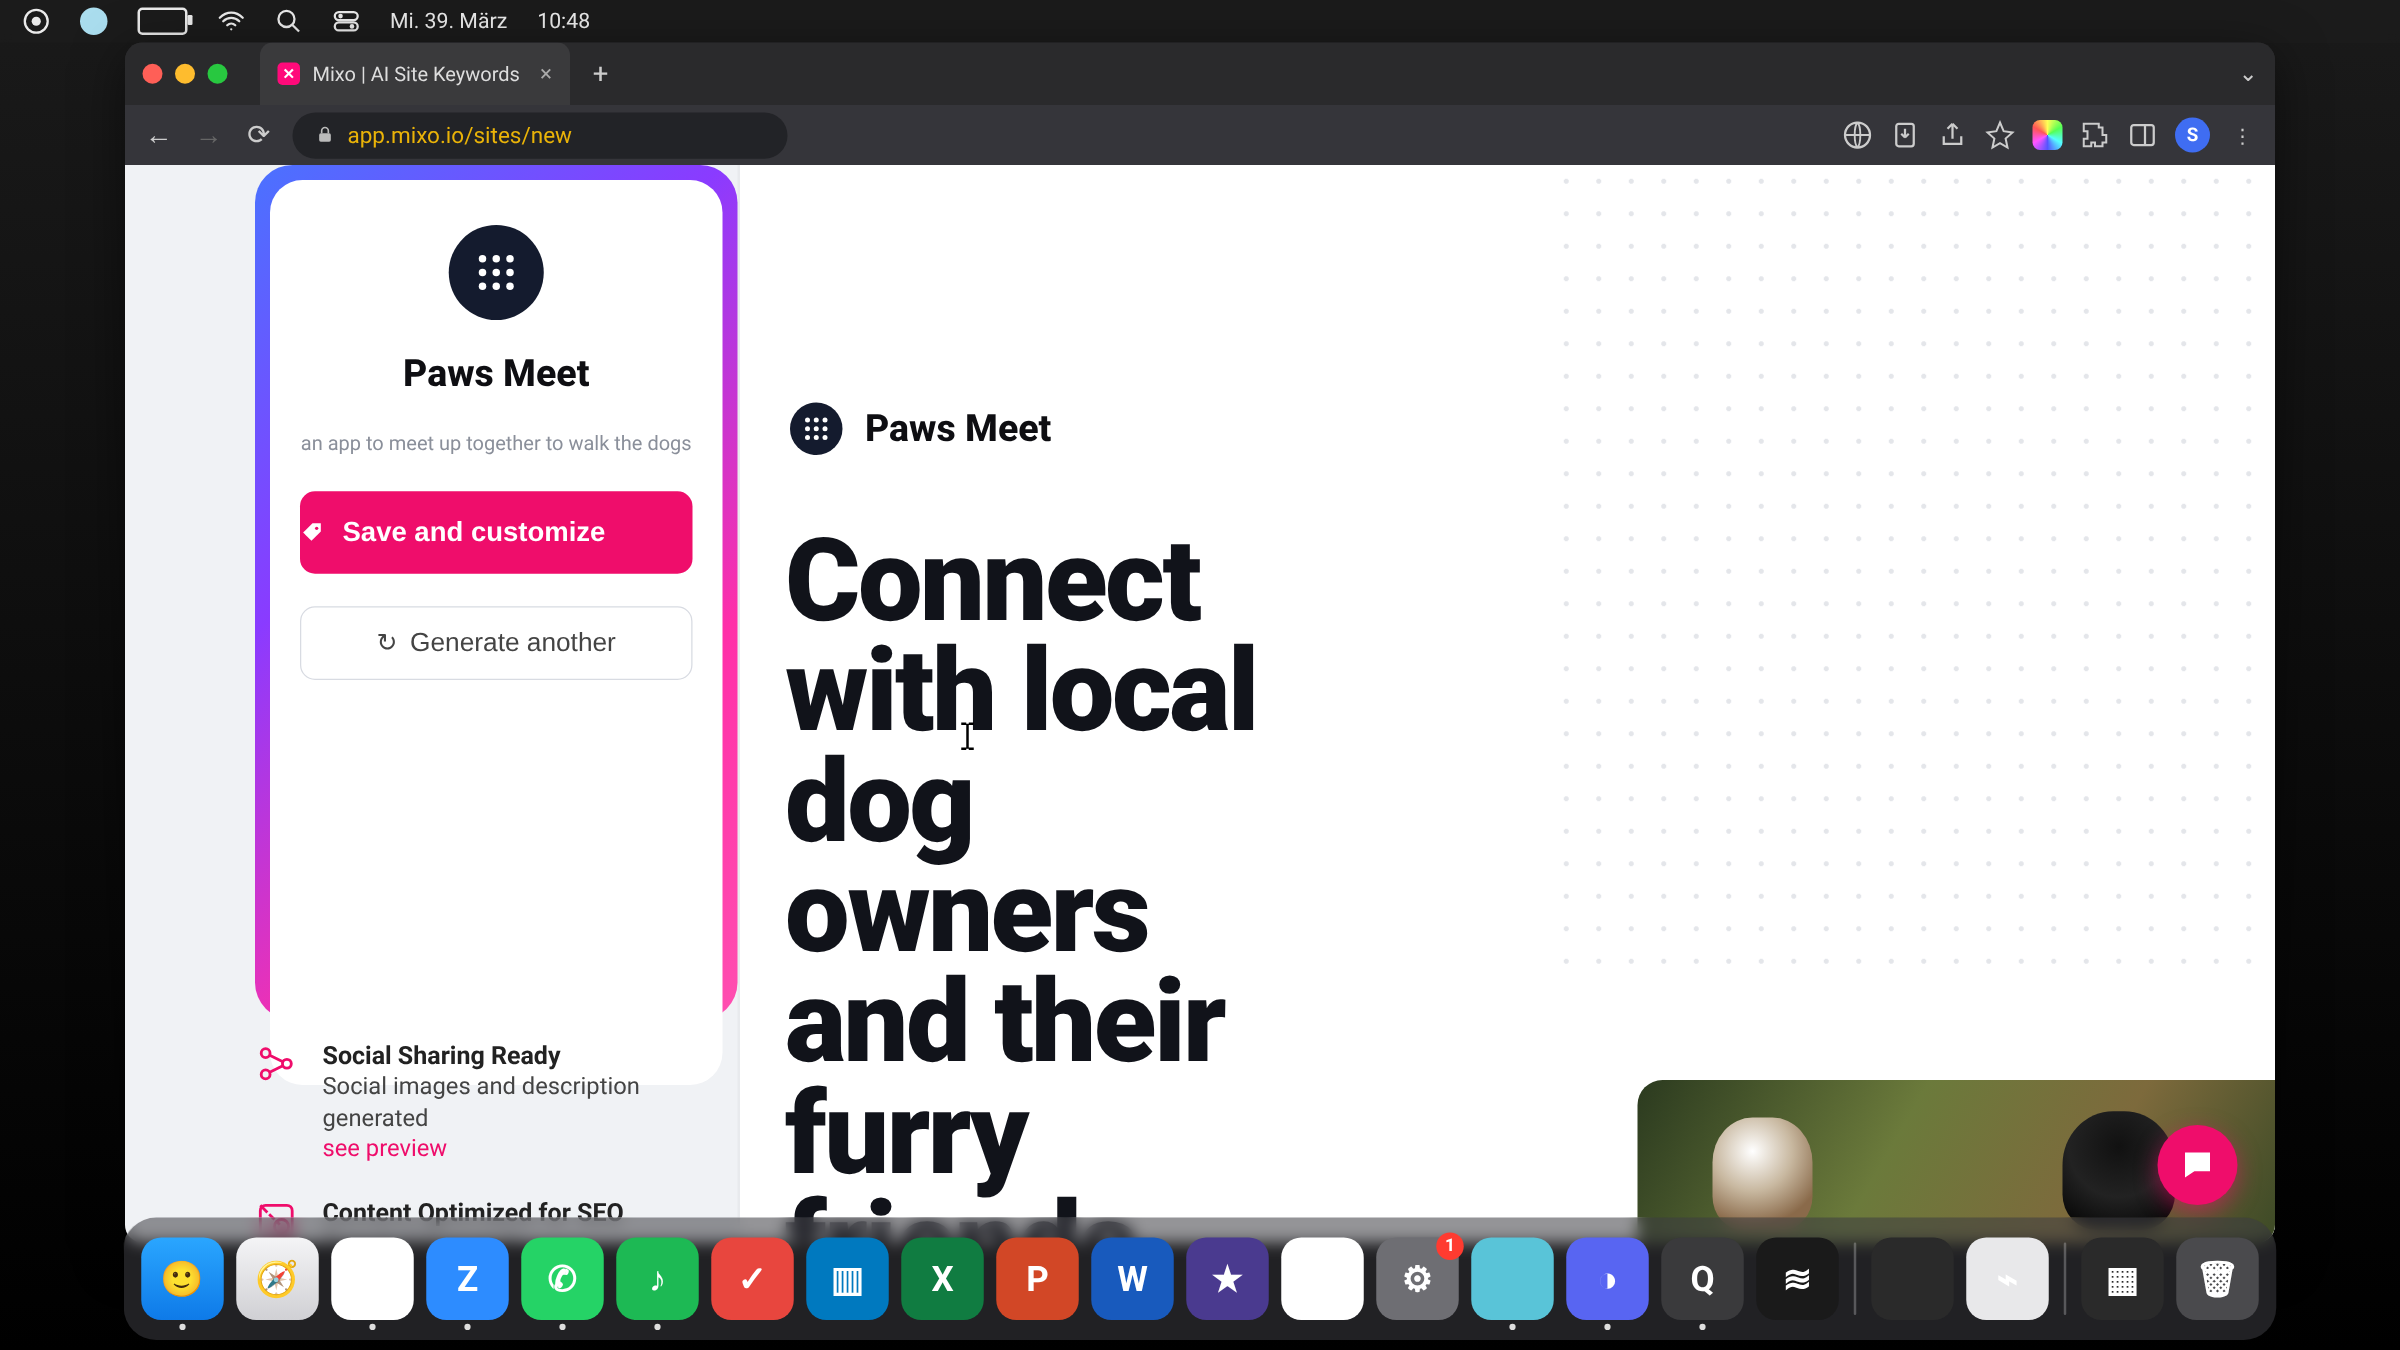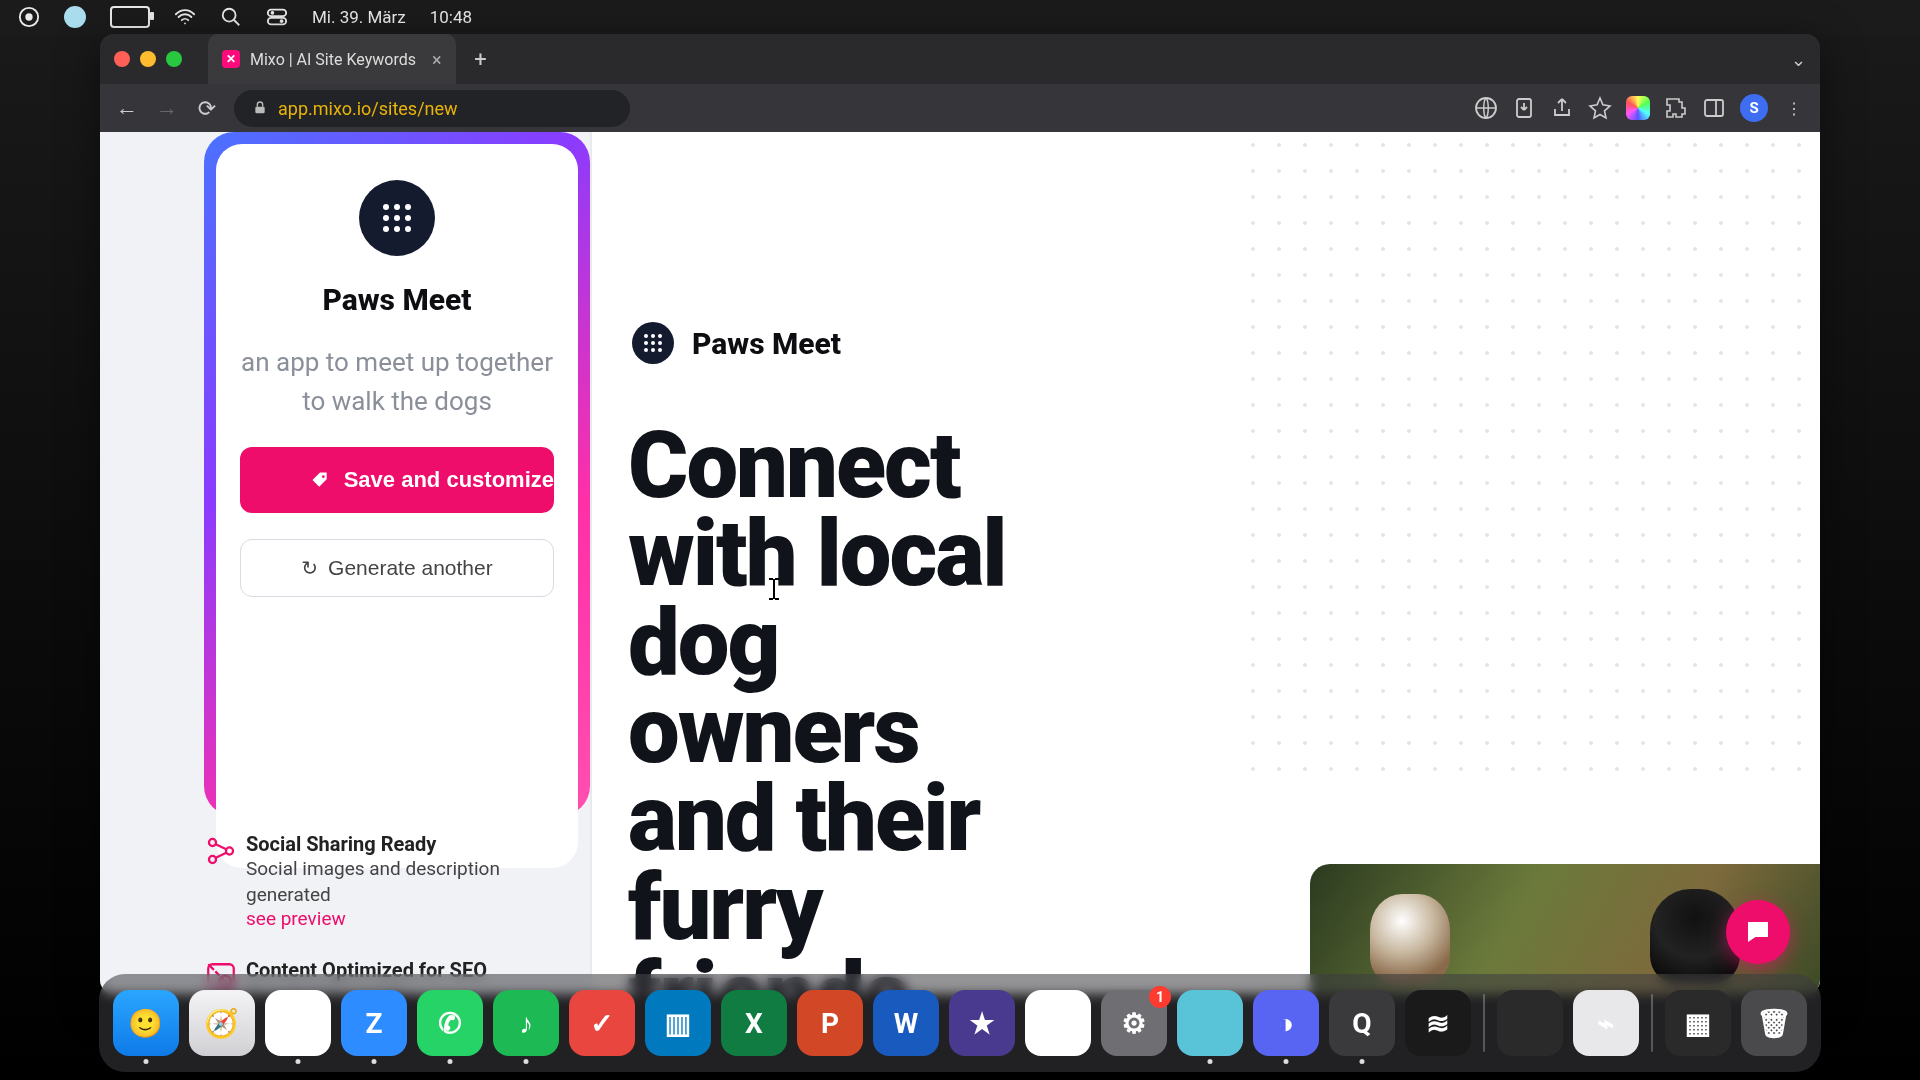--- a/index.html
+++ b/index.html
@@ -46,27 +46,27 @@
   .viewport{position:relative;width:100%;height:862px;background:var(--viewport-bg);color:var(--ink);overflow:hidden}
   .content{position:relative;width:100%;height:100%}
   
   .gradient-card{position:absolute;left:104px;top:0;width:362px;height:660px;border-radius:30px;padding:12px;background:linear-gradient(135deg,#4a72ff 0%,#8a3bff 35%,#ff2fa8 70%,#ff4fb0 100%)}
   .inner-card{background:#fff;border-radius:26px;height:100%;padding:36px 24px 28px;display:flex;flex-direction:column;align-items:center;text-align:center;gap:26px}
   .logo-circle{width:76px;height:76px;border-radius:50%;background:#141b2e;display:flex;align-items:center;justify-content:center}
   .dots9{display:grid;grid-template-columns:repeat(3,6px);grid-gap:5px}
   .dots9 span{width:6px;height:6px;border-radius:50%;background:#fff}
   .site-title{font-size:30px;font-weight:800;color:#0e0e12}
   .site-tagline{font-size:23px;font-weight:600;color:#0e0e12;line-height:1.45}
-  .site-desc{font-size:26px;color:var(--muted);line-height:1.5}
-  .btn-primary{width:100%;background:var(--pink2);color:#fff;border:none;border-radius:12px;padding:20px 0;font-size:22px;font-weight:700;display:flex;align-items:center;justify-content:flex-end;gap:14px;cursor:pointer}
+  .site-desc{font-size:16px;color:var(--muted);line-height:1.5}
+  .btn-primary{width:100%;background:var(--pink2);color:#fff;border:none;border-radius:12px;padding:20px 0;font-size:22px;font-weight:700;display:flex;align-items:center;justify-content:flex-start;gap:14px;cursor:pointer}
   .btn-secondary{width:100%;background:#fff;color:#444;border:1px solid #d8dbe2;border-radius:12px;padding:16px 0;font-size:21px;font-weight:500;display:flex;align-items:center;justify-content:center;gap:10px;cursor:pointer}
   .btn-secondary .reload{font-size:20px}
   .btn-primary .tag{width:20px;height:20px}
   .features{position:absolute;left:104px;top:700px;width:362px;display:flex;flex-direction:column;gap:28px}
-  .feat{display:flex;gap:8px}
+  .feat{display:flex;gap:20px}
   .feat-icon{width:34px;height:34px;color:var(--pink2);flex-shrink:0;margin-top:2px}
   .feat-icon svg{width:34px;height:34px;fill:none;stroke:var(--pink2);stroke-width:1.6}
   .feat-title{font-size:20px;font-weight:700;color:#222}
   .feat-sub{font-size:19px;color:#444;line-height:1.35}
   .feat-link{font-size:19px;color:var(--pink2);cursor:pointer}
   
   .preview{position:absolute;left:492px;top:0;right:0;bottom:0;background:#fff;box-shadow:-2px 0 0 rgba(0,0,0,.03)}
   .dotgrid{position:absolute;right:0;top:0;width:580px;height:640px;background-image:radial-gradient(circle,#d5d8df 1.8px,transparent 1.8px);background-size:26px 26px;opacity:.65}
   .prev-brand{position:absolute;left:40px;top:190px;display:flex;align-items:center;gap:18px}
   .prev-brand .logo-circle{width:42px;height:42px}

